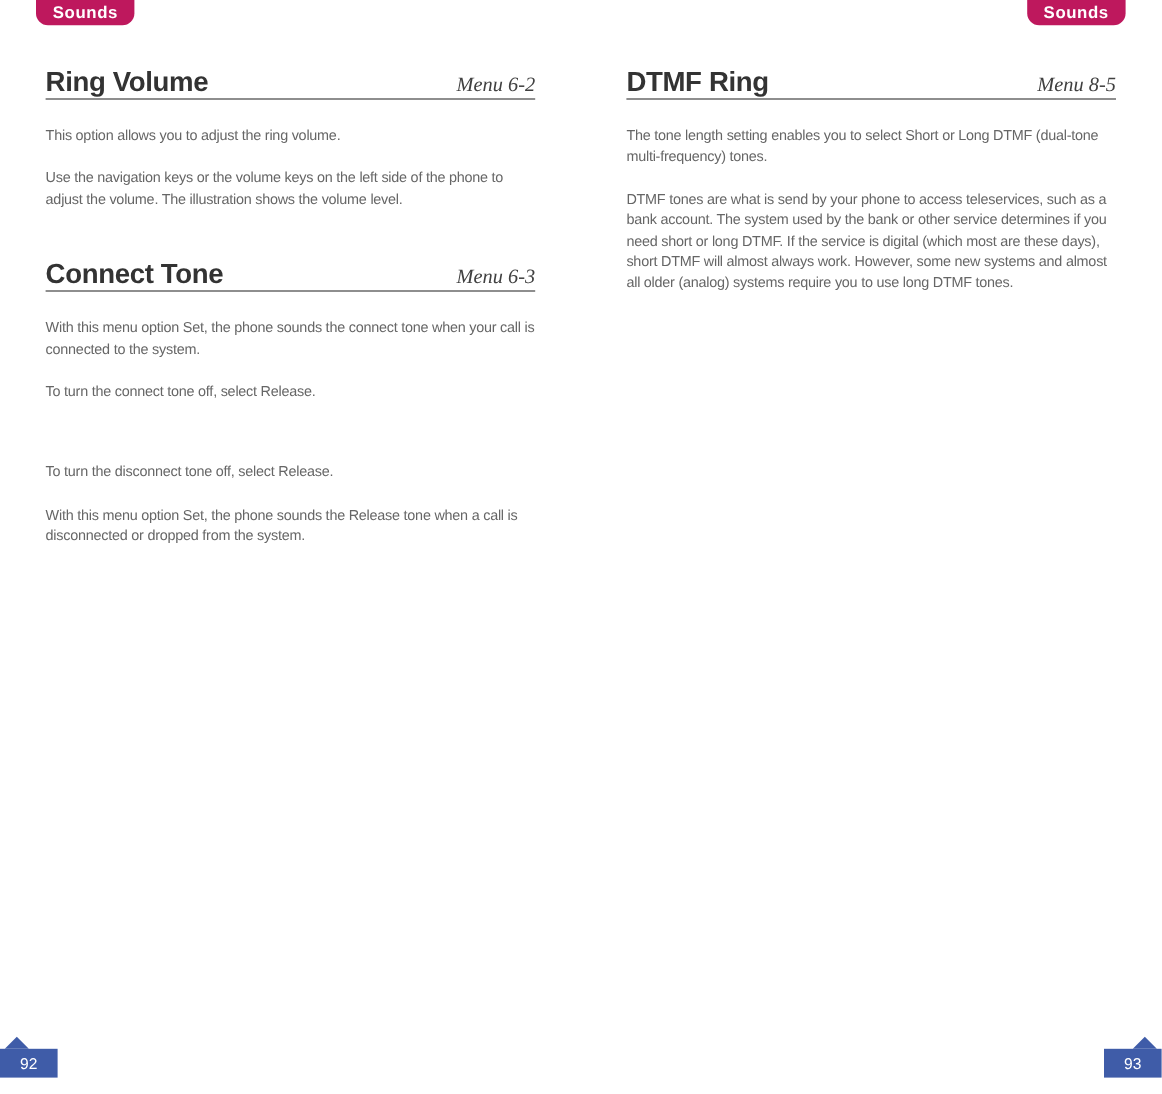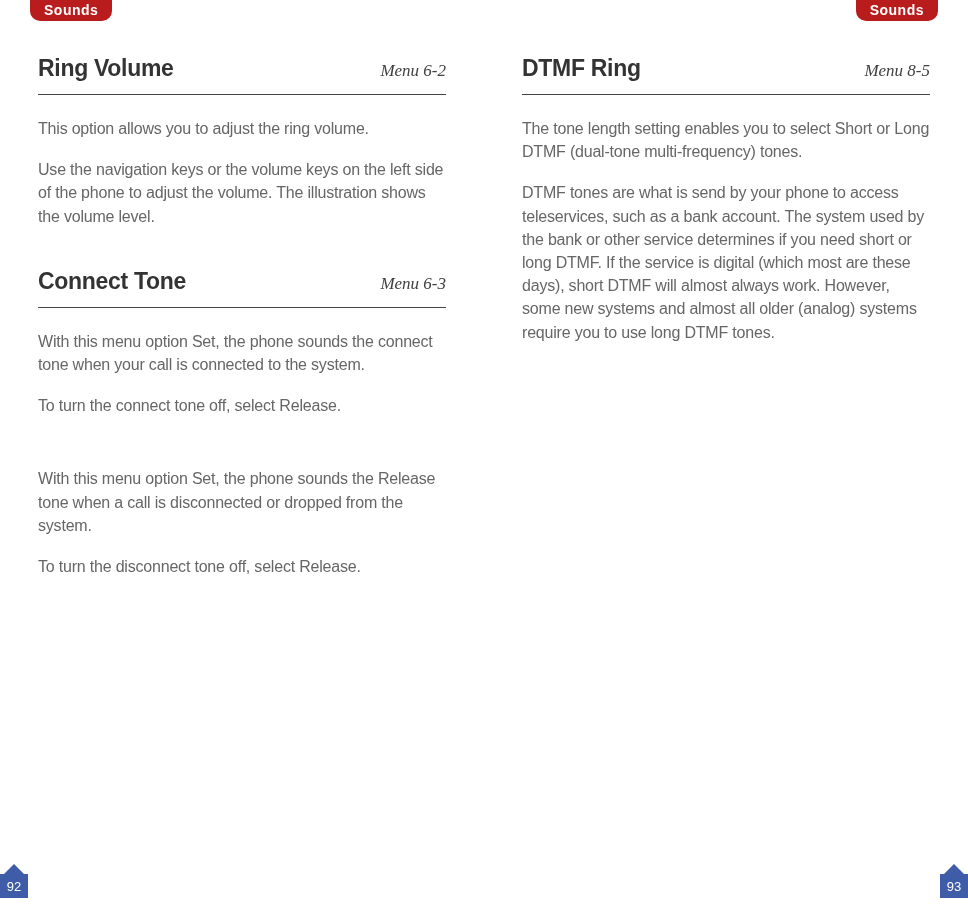--- a/index.html
+++ b/index.html
@@ -14,21 +14,21 @@
     }
     .page {
       width: 50%;
       height: 100%;
       padding: 0 38px 50px 38px;
       position: relative;
     }
     .tab {
       position: absolute;
       top: 0;
-      background: #b91c1c;
+      background: #be185d;
       color: #fff;
       font-weight: bold;
       font-size: 14px;
       padding: 2px 14px 3px 14px;
       letter-spacing: 0.5px;
     }
     .tab-left {
       left: 30px;
       border-radius: 0 0 10px 10px;
     }
@@ -40,52 +40,52 @@
       padding-top: 55px;
     }
     .section {
       margin-bottom: 40px;
     }
     .title-row {
       display: flex;
       justify-content: space-between;
       align-items: baseline;
       border-bottom: 1.5px solid #444;
-      padding-bottom: 12px;
+      padding-bottom: 0;
       margin-bottom: 22px;
     }
     .title {
       font-size: 23px;
       font-weight: bold;
       color: #333;
       font-family: Arial, sans-serif;
       font-stretch: condensed;
       letter-spacing: -0.3px;
     }
     .menu-ref {
       font-style: italic;
       font-size: 17px;
       color: #404040;
       font-family: Georgia, serif;
     }
     .para {
-      font-size: 16px;
+      font-size: 12px;
       line-height: 1.45;
       color: #666;
       margin-bottom: 18px;
       font-family: "Trebuchet MS", Arial, sans-serif;
       letter-spacing: -0.2px;
     }
     .pagen {
       position: absolute;
       bottom: 14px;
       color: #fff;
       font-size: 13px;
       background: #3f5ca8;
-      width: 28px;
+      width: 48px;
       height: 24px;
       display: flex;
       align-items: center;
       justify-content: center;
     }
     .pagen-left { left: 0; }
     .pagen-right { right: 0; margin-left: 24px; }
     .tri {
       position: absolute;
       width: 0; height: 0;
@@ -123,22 +123,22 @@
     <div class="section">
       <div class="title-row">
         <span class="title">Connect Tone</span>
         <span class="menu-ref">Menu 6-3</span>
       </div>
       <p class="para">With this menu option Set, the phone sounds the connect tone when your call is connected to the system.</p>
       <p class="para">To turn the connect tone off, select Release.</p>
     </div>
 
     <div class="section" style="margin-top:50px">
+      <p class="para">To turn the disconnect tone off, select Release.</p>
       <p class="para">With this menu option Set, the phone sounds the Release tone when a call is disconnected or dropped from the system.</p>
-      <p class="para">To turn the disconnect tone off, select Release.</p>
     </div>
 
   </div>
 
   <div class="tri tri-left"></div>
   <div class="pagen pagen-left">92</div>
 </div>
 
 <div class="page">
   <div class="tab tab-right">Sounds</div>

